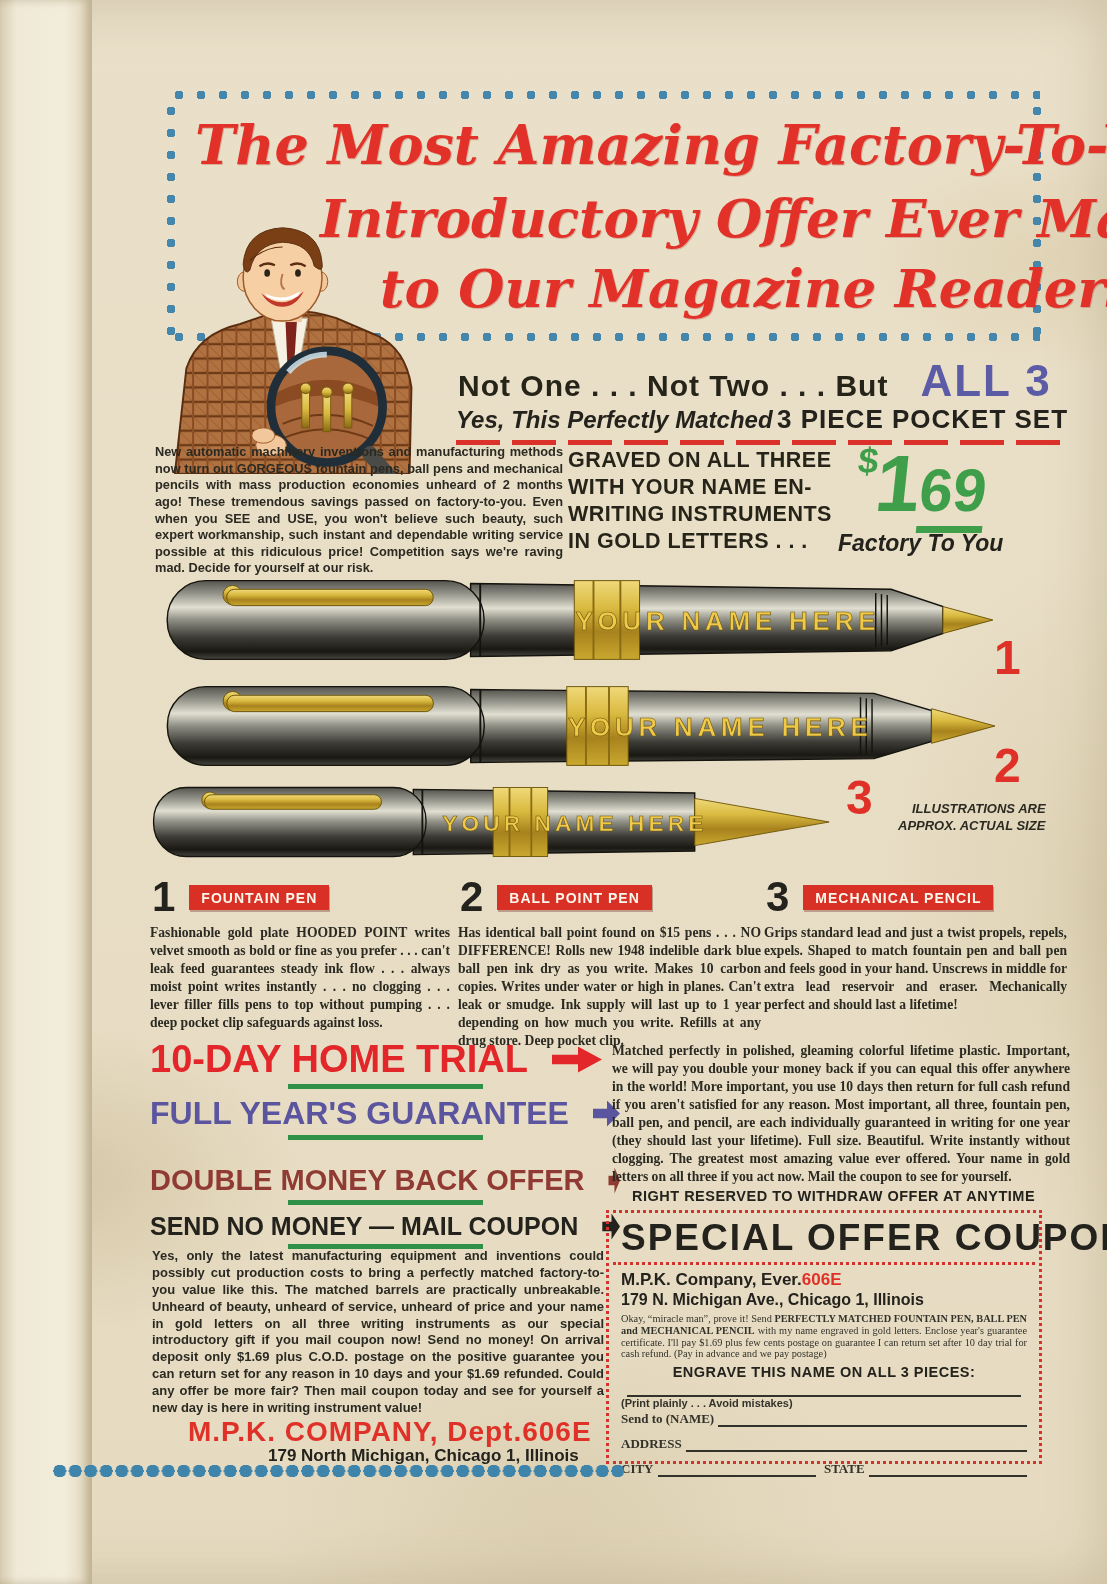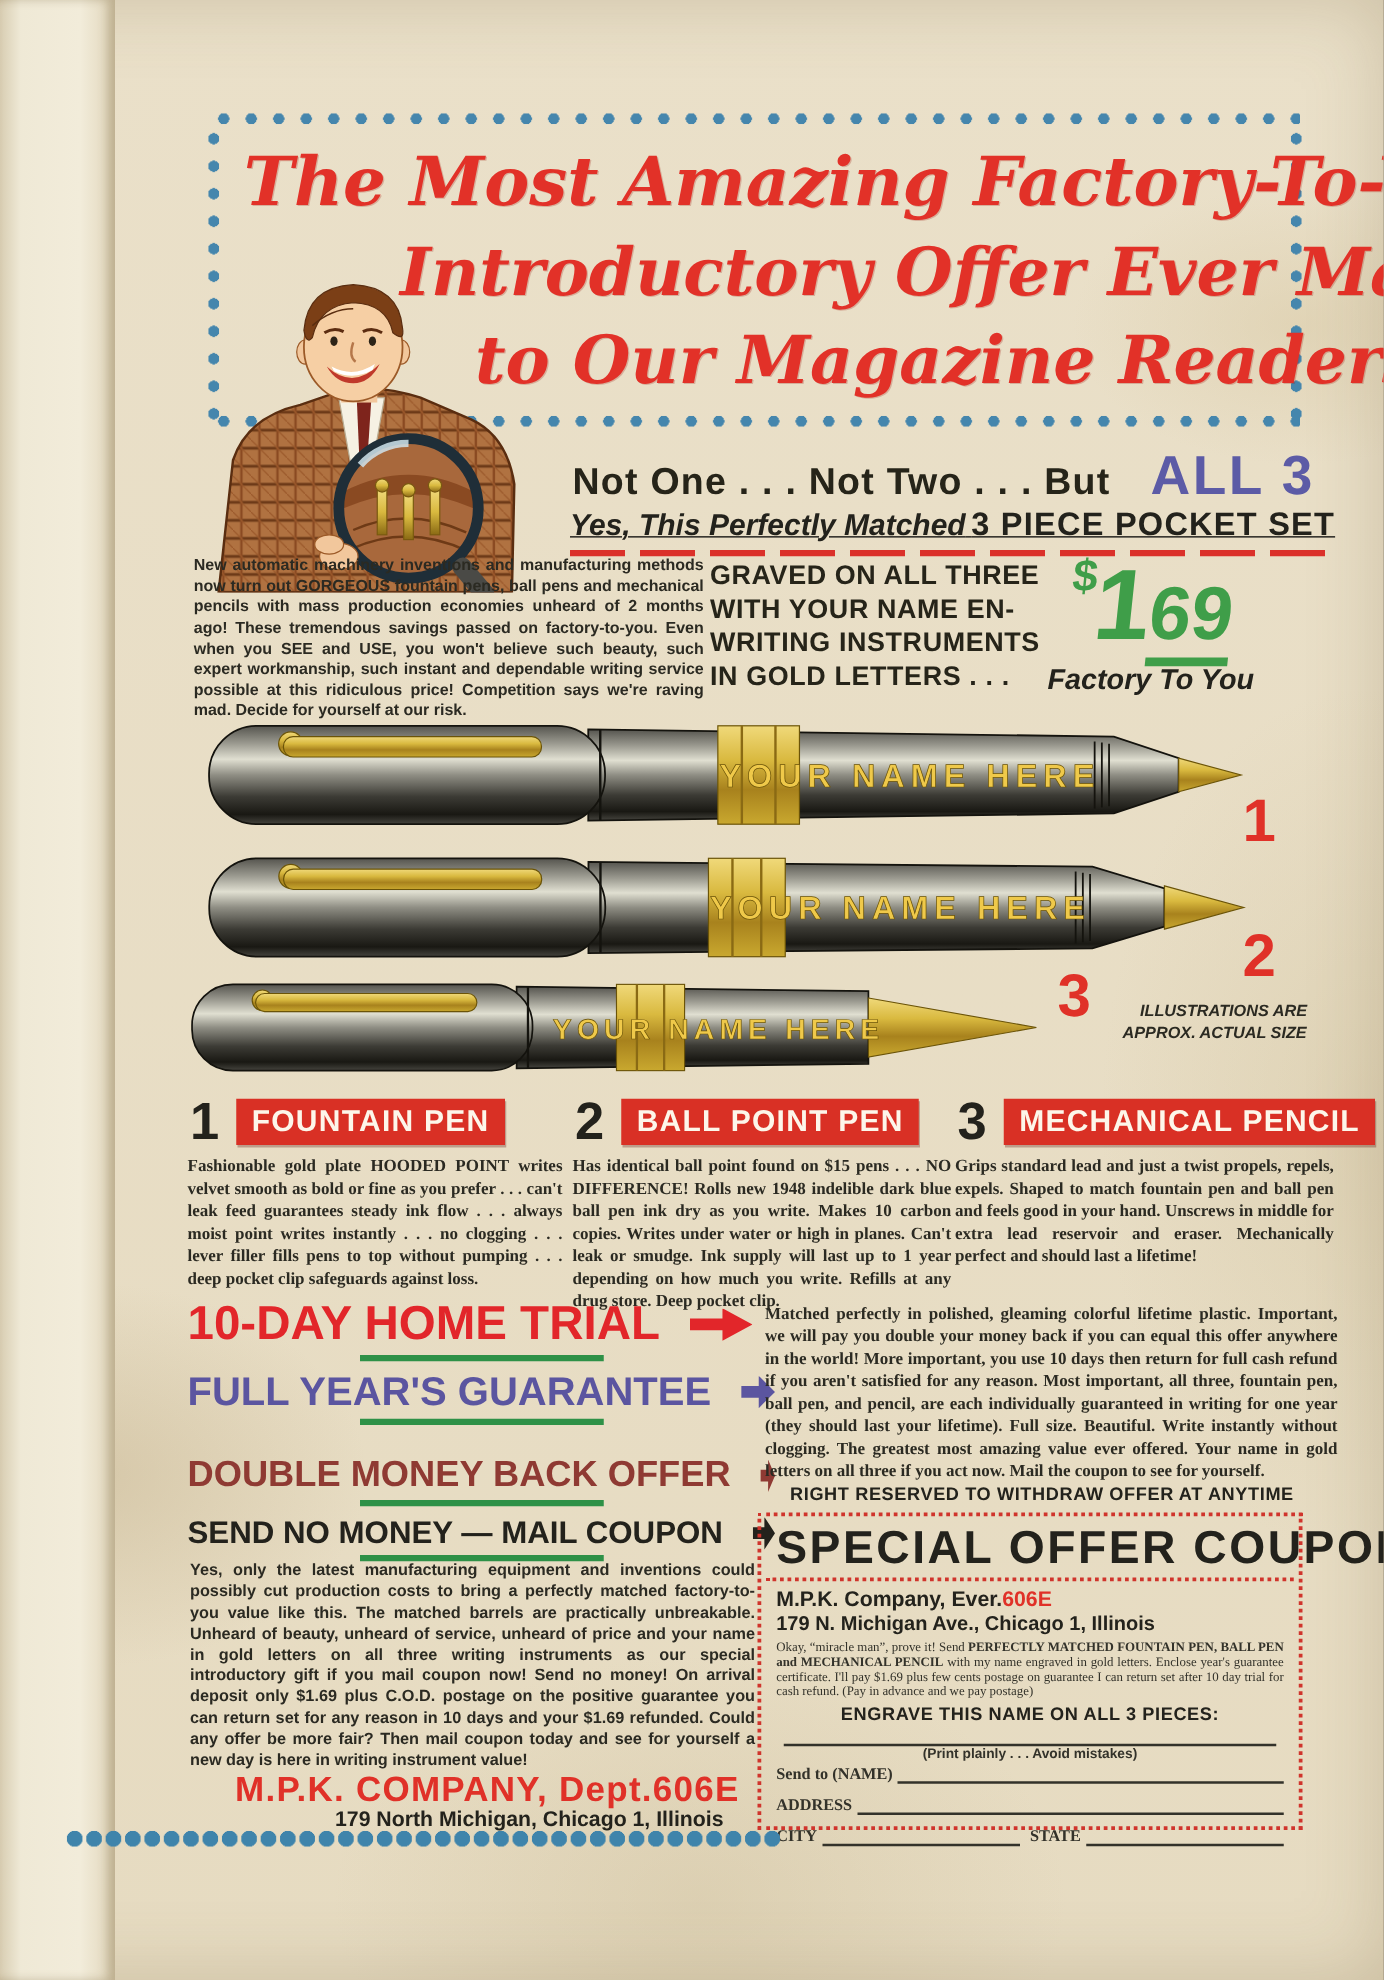--- a/index.html
+++ b/index.html
@@ -42,41 +42,41 @@
   .price .c{font-size:60px;border-bottom:7px solid #3f9e49;padding-bottom:2px;}
   .factory{font-style:italic;font-weight:bold;font-size:23px;color:#23221c;white-space:nowrap;}
   .para{color:#2b2a22;text-align:justify;}
   .para-sans{font-family:"Liberation Sans",sans-serif;font-weight:bold;font-size:12.8px;line-height:1.3;}
   .para-serif{font-family:"Liberation Serif",serif;font-weight:bold;font-size:13.6px;line-height:1.32;}
   
   .pennum{color:#e03128;font-weight:bold;font-size:48px;line-height:1;}
   .note{font-style:italic;font-weight:bold;font-size:13px;line-height:17px;color:#2b2a22;white-space:nowrap;}
   
   .colnum{font-weight:bold;font-size:42px;color:#23221c;line-height:1;}
-  .redbox{display:inline-block;background:#d93025;color:#fdf6ea;font-weight:bold;font-size:24px;
+  .redbox{display:inline-block;background:#d93025;color:#fdf6ea;font-weight:bold;font-size:14px;
     letter-spacing:1px;padding:5px 12px 4px;white-space:nowrap;box-shadow:1px 2px 0 rgba(90,10,5,.3);}
   
   .slogan{display:flex;align-items:center;gap:24px;white-space:nowrap;font-weight:bold;}
   .arrow{display:inline-block;width:50px;height:26px;
     clip-path:polygon(0 32%,52% 32%,52% 0,100% 50%,52% 100%,52% 68%,0 68%);}
   .green-rule{height:5px;background:#2e9147;width:195px;margin:3px 0 6px 138px;}
   .withdraw{font-weight:bold;font-size:14.5px;color:#23221c;letter-spacing:.5px;white-space:nowrap;}
   
   .coupon{position:absolute;left:606px;top:1210px;width:436px;height:254px;
     border:3px dotted #d0342c;padding:4px 12px 6px;box-sizing:border-box;}
   .coupon-title{font-weight:bold;font-size:37px;letter-spacing:2px;color:#23221c;text-align:center;white-space:nowrap;}
   .coupon-rule{border-top:3px dotted #d0342c;margin:3px -8px 5px;}
   .c-company{font-weight:bold;font-size:17px;color:#23221c;white-space:nowrap;}
   .c-dept{color:#e03128;}
   .c-addr{font-weight:bold;font-size:16px;color:#23221c;margin-top:1px;white-space:nowrap;}
   .c-fine{font-family:"Liberation Serif",serif;font-size:10.3px;line-height:11.8px;color:#33322a;
     text-align:justify;margin-top:4px;}
   .c-engrave{font-weight:bold;font-size:14.5px;color:#23221c;text-align:center;margin-top:4px;letter-spacing:.5px;}
   .wline{border-bottom:2px solid #33322a;height:13px;}
-  .c-print{font-weight:bold;font-size:11px;color:#33322a;text-align:center;}
+  .c-print{font-weight:bold;font-size:11px;color:#33322a;}
   .c-row{display:flex;align-items:flex-end;font-family:"Liberation Serif",serif;font-weight:bold;
     font-size:13px;color:#33322a;margin-top:9px;white-space:nowrap;}
   .c-row .wline{flex:1;margin-left:4px;}
   
   .mpk{color:#e03128;font-weight:bold;font-size:28px;letter-spacing:1px;white-space:nowrap;}
   .mpk-addr{font-weight:bold;font-size:17px;color:#23221c;white-space:nowrap;}
   svg text{font-family:"Liberation Sans",sans-serif;}
 </style>
 </head>
 <body>
@@ -154,21 +154,21 @@
 
       <ellipse cx="118" cy="232" rx="16" ry="11" fill="#f2c79c" stroke="#9c5a28"></ellipse>
       <ellipse cx="110" cy="222" rx="12" ry="8" fill="#f2c79c" stroke="#9c5a28"></ellipse>
     </svg>
   </div>
 
   <div class="abs" style="left:458px;top:356px;display:flex;align-items:baseline;gap:16px;">
     <span class="notone">Not One . . . Not Two . . . But</span>
     <span class="all3">ALL 3</span>
   </div>
-  <div class="abs yesline" style="left:456px;top:404px;text-decoration:underline;">
+  <div class="abs yesline" style="left:456px;top:404px;">
     <span class="yes-it">Yes, This Perfectly Matched</span>
     <span class="set-b">3 PIECE POCKET SET</span>
   </div>
 
   <div class="abs para para-sans" style="left:155px;top:444px;width:408px;">New automatic machinery inventions and manufacturing methods now turn out GORGEOUS fountain pens, ball pens and mechanical pencils with mass production economies unheard of 2 months ago!  These tremendous savings passed on factory-to-you.  Even when you SEE and USE, you won't believe such beauty, such expert workmanship, such instant and dependable writing service possible at this ridiculous price!  Competition says we're raving mad.  Decide for yourself at our risk.</div>
 
   <div class="abs" style="left:568px;top:447px;">
     <div class="eng">GRAVED ON ALL THREE</div>
     <div class="eng">WITH YOUR NAME EN-</div>
     <div class="eng">WRITING INSTRUMENTS</div>

